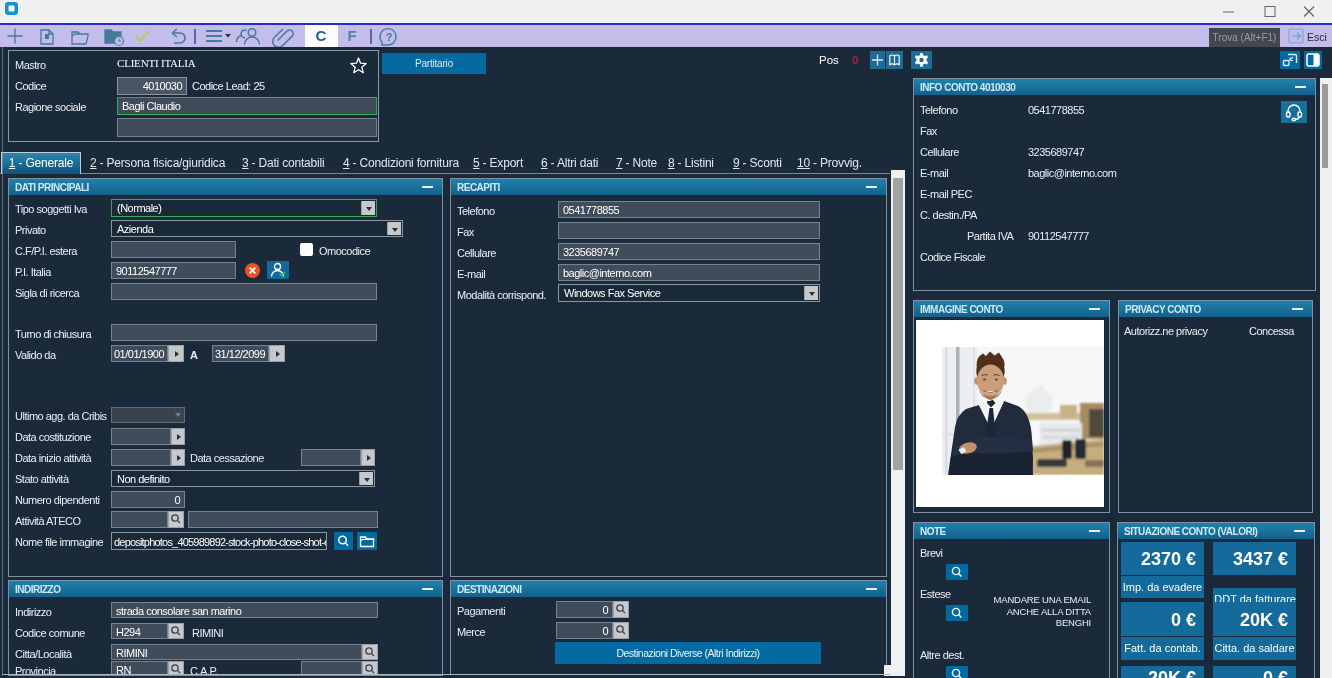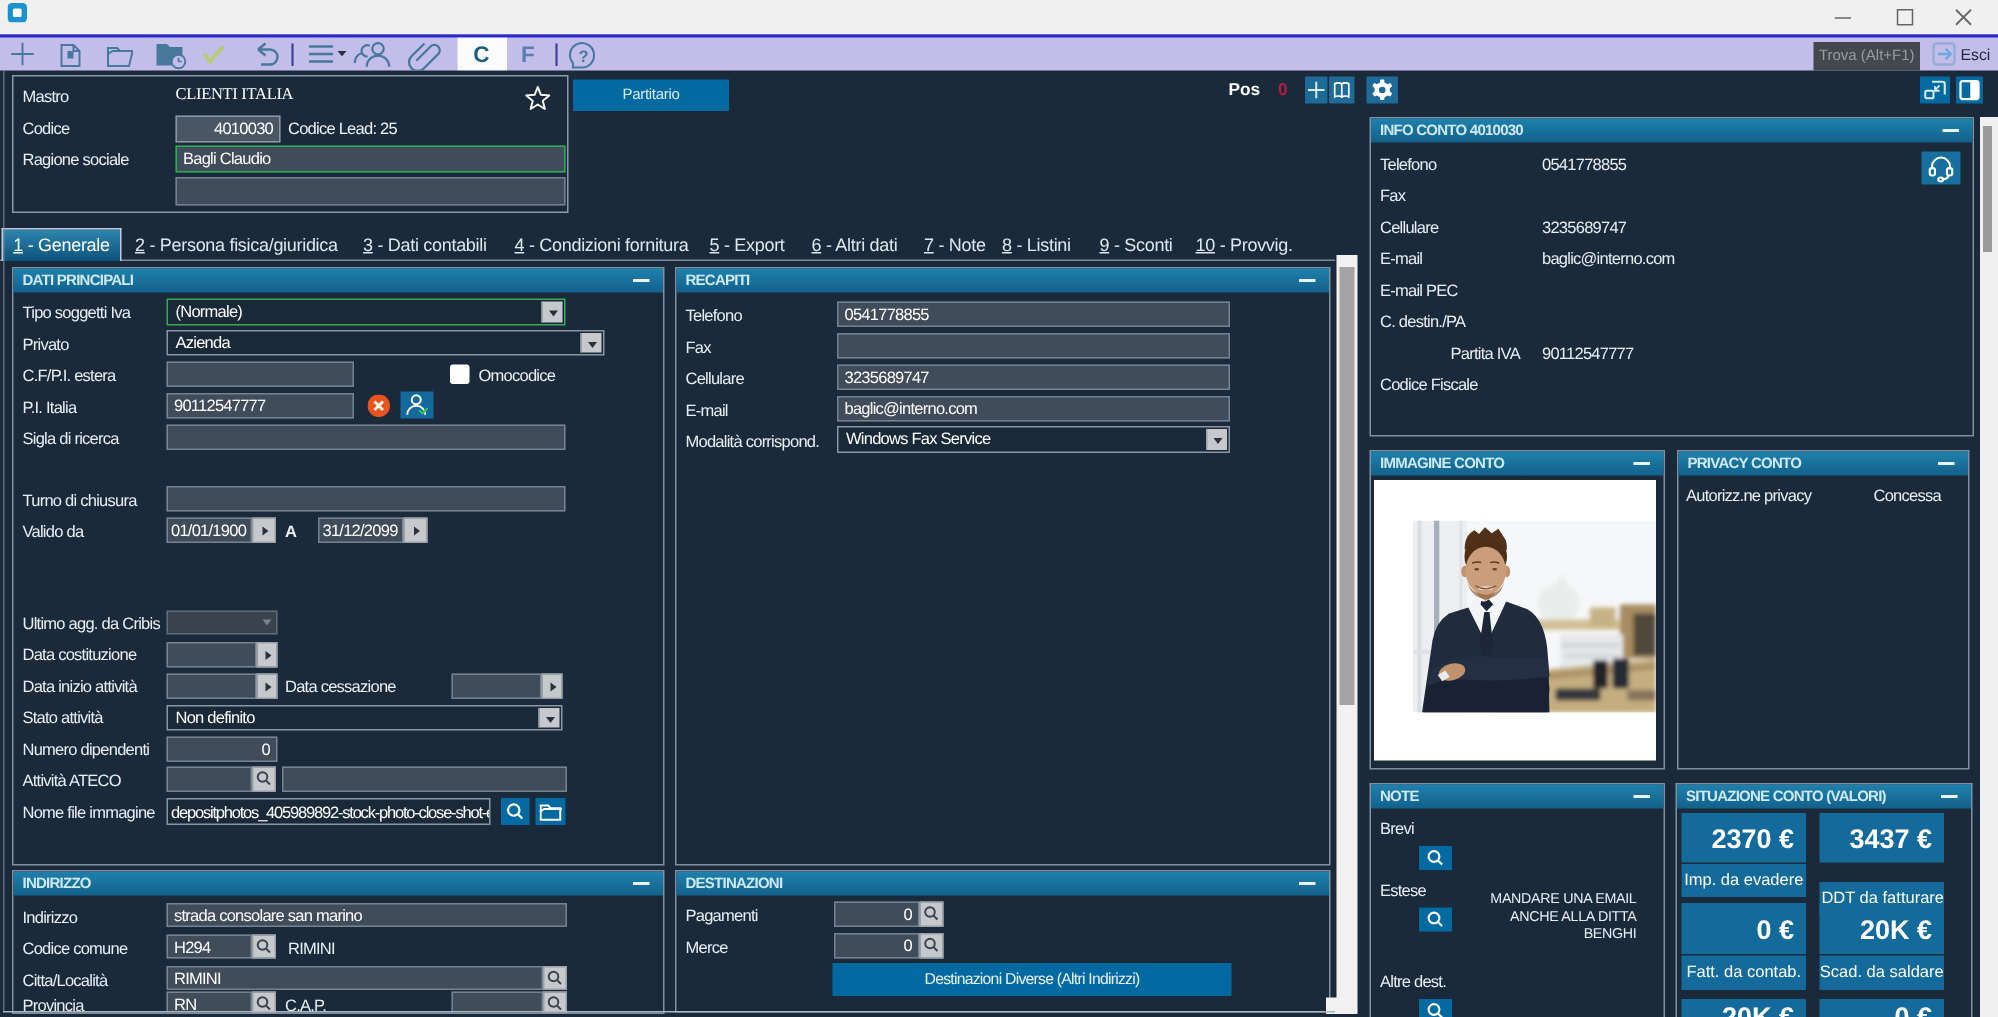--- a/index.html
+++ b/index.html
@@ -76,21 +76,21 @@
     </svg>
   <div class="lbl" style="left:6px;top:29px;">Codice</div>
   <div class="inp" style="left:108px;top:26px;width:70px;height:18px;background:#4b5665;border-color:#8a96a3;text-align:right;">4010030</div>
   <div class="abs" style="left:183px;top:29px;font-size:11px;letter-spacing:-0.5px;color:#eef2f6;">Codice Lead: 25</div>
   <div class="lbl" style="left:6px;top:50px;">Ragione sociale</div>
   <div class="inp" style="left:108px;top:46px;width:260px;height:18px;border:1px solid #2fae4e;">Bagli Claudio</div>
   <div class="inp" style="left:108px;top:67px;width:260px;height:19px;"></div>
 </div>
 <div class="tbtn" style="left:382px;top:53px;width:104px;height:21px;color:#d8ecf6;font-size:10px;letter-spacing:-0.2px;text-align:center;padding-top:5px;">Partitario</div>
 
-<div class="abs" style="left:819px;top:54px;font-size:11.5px;font-weight:bold;color:#fff;">Pos</div>
+<div class="abs" style="left:819px;top:54px;font-size:11.5px;font-weight:normal;color:#fff;">Pos</div>
 <div class="abs" style="left:852px;top:54px;font-size:11.5px;font-weight:bold;color:#b01d45;">0</div>
 <div class="tbtn" style="left:870px;top:51px;width:15px;height:18px;background:#1d6b96;"><svg width="15" height="18" viewBox="0 0 15 18">
       <path d="M7.5 3.5 v11 M2 9 h11" stroke="#d8ebf4" stroke-width="1.3"></path>
     </svg></div>
 <div class="tbtn" style="left:886px;top:51px;width:17px;height:18px;background:#1d6b96;"><svg width="17" height="18" viewBox="0 0 17 18">
       <path d="M8.5 5 C7.3 4 5 4 3.8 4.8 V13.6 C5 12.8 7.3 12.8 8.5 13.8 C9.7 12.8 12 12.8 13.2 13.6 V4.8 C12 4 9.7 4 8.5 5 z M8.5 5 V13.8" fill="none" stroke="#fff" stroke-width="1.1"></path>
     </svg></div>
 <div class="tbtn" style="left:911px;top:51px;width:21px;height:18px;background:#1d6b96;"><svg width="21" height="18" viewBox="0 0 21 18">
       <g fill="#fff">
         <path d="M9.3 2 h2.4 l0.4 2.1 a5.3 5.3 0 0 1 1.8 1 l2 -0.8 l1.2 2.1 l-1.6 1.4 a5.3 5.3 0 0 1 0 2.1 l1.6 1.4 l-1.2 2.1 l-2 -0.8 a5.3 5.3 0 0 1 -1.8 1 l-0.4 2.1 h-2.4 l-0.4 -2.1 a5.3 5.3 0 0 1 -1.8 -1 l-2 0.8 l-1.2 -2.1 l1.6 -1.4 a5.3 5.3 0 0 1 0 -2.1 l-1.6 -1.4 l1.2 -2.1 l2 0.8 a5.3 5.3 0 0 1 1.8 -1 z"></path>
@@ -384,21 +384,21 @@
 <div class="panel" style="left:1117px;top:522px;width:198px;height:156px;border-bottom:none;">
   <div class="ph">SITUAZIONE CONTO (VALORI)</div>
     <div class="minus"></div>
   <div class="vbox" style="left:3px;top:19px;width:83px;height:33px;font-size:18px;font-weight:bold;text-align:right;padding:7px 8px 0 0;">2370 €</div>
   <div class="vbox" style="left:95px;top:19px;width:83px;height:33px;font-size:18px;font-weight:bold;text-align:right;padding:7px 8px 0 0;">3437 €</div>
   <div class="vbox" style="left:3px;top:53px;width:83px;height:22px;font-size:11px;text-align:center;padding-top:5px;">Imp. da evadere</div>
   <div class="vbox" style="left:95px;top:65px;width:83px;height:22px;font-size:11px;text-align:right;padding-top:5px;">DDT da fatturare</div>
   <div class="vbox" style="left:3px;top:79px;width:83px;height:34px;font-size:18px;font-weight:bold;text-align:right;padding:8px 8px 0 0;">0 €</div>
   <div class="vbox" style="left:95px;top:79px;width:83px;height:34px;font-size:18px;font-weight:bold;text-align:right;padding:8px 8px 0 0;">20K €</div>
   <div class="vbox" style="left:3px;top:114px;width:83px;height:23px;font-size:11px;text-align:center;padding-top:5px;">Fatt. da contab.</div>
-  <div class="vbox" style="left:95px;top:114px;width:83px;height:23px;font-size:11px;text-align:center;padding-top:5px;">Scad. da saldare</div>
+  <div class="vbox" style="left:95px;top:114px;width:83px;height:23px;font-size:11px;text-align:center;padding-top:5px;">Citta. da saldare</div>
   <div class="vbox" style="left:3px;top:143px;width:83px;height:13px;font-size:18px;font-weight:bold;text-align:right;padding:2px 8px 0 0;">20K €</div>
   <div class="vbox" style="left:95px;top:143px;width:83px;height:13px;font-size:18px;font-weight:bold;text-align:right;padding:2px 8px 0 0;">0 €</div>
 </div>
 
 <div class="abs" style="left:1320px;top:78px;width:12px;height:600px;background:#f0f0f0;"></div>
 <div class="abs" style="left:1322px;top:84px;width:6px;height:84px;background:#9a9a9a;"></div>
 <div class="abs" style="left:884px;top:665px;width:11px;height:11px;background:#f1f1f1;"></div>
 
 <div class="abs" style="left:2px;top:47px;width:1px;height:628px;background:#8fa0ad;opacity:0.55;"></div>
 <div class="abs" style="left:2px;top:674px;width:888px;height:1px;background:#aab6c0;"></div>

